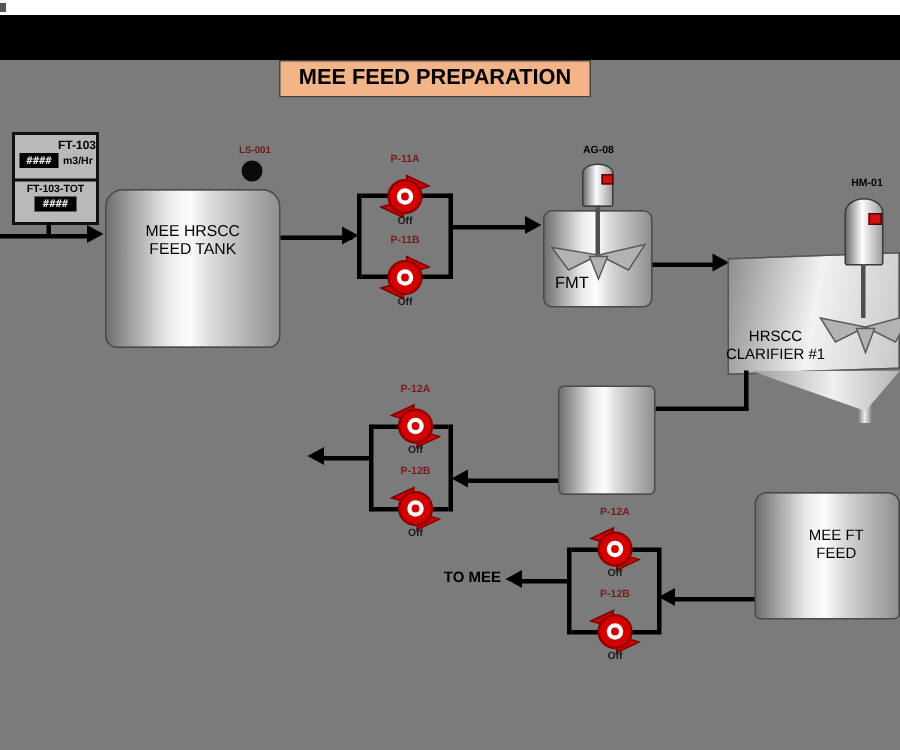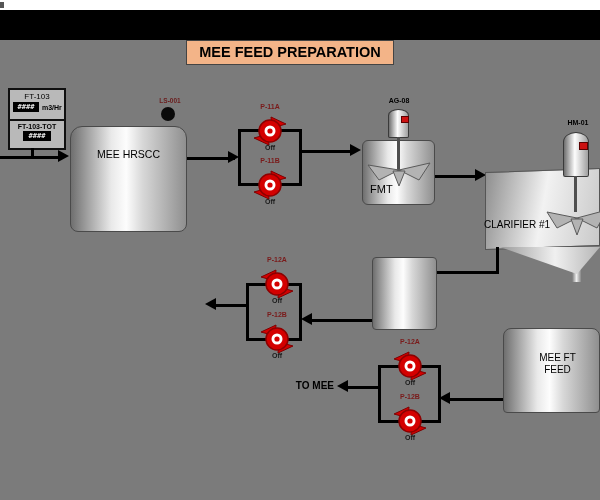--- a/index.html
+++ b/index.html
@@ -8,21 +8,21 @@
   .topstrip{position:absolute;left:0;top:0;width:600px;height:10px;background:#ffffff;}
   .topmark{position:absolute;left:0;top:2px;width:4px;height:6px;background:#555;}
   .topbar{position:absolute;left:0;top:10px;width:600px;height:30px;background:#000000;}
   .title{position:absolute;left:186px;top:40px;width:206px;height:23px;background:#f3b488;
          border:1px solid #444;color:#000;font-weight:bold;font-size:14.5px;line-height:23px;
          text-align:center;white-space:nowrap;}
   
   .panel{position:absolute;left:8px;top:88px;width:58px;height:62px;background:#b9b9b9;
          border:2px solid #101010;box-sizing:border-box;}
   .prow1{height:29px;border-bottom:2px solid #101010;}
-  .plabel{font-size:8px;font-weight:normal;color:#000;text-align:center;padding-top:2px;}
+  .plabel{font-size:8px;font-weight:bold;color:#000;text-align:right;padding-top:2px;}
   .plabel2{font-size:7px;font-weight:bold;color:#000;text-align:center;padding-top:2px;}
   .dline{display:flex;align-items:center;justify-content:flex-start;padding-left:3px;margin-top:1px;}
   .disp{background:#000;color:#e6e6e6;font-family:"DejaVu Sans Mono",monospace;font-weight:bold;
         font-size:7px;width:26px;height:10px;line-height:10px;text-align:center;letter-spacing:0px;}
   .units{font-size:7px;font-weight:bold;color:#000;margin-left:3px;}
   .dcenter{display:flex;justify-content:center;margin-top:1px;}
   
   .hl,.vl{position:absolute;background:#000;}
   .arr-r{position:absolute;width:0;height:0;border-top:6px solid transparent;
          border-bottom:6px solid transparent;border-left:11px solid #000;}
@@ -86,20 +86,21 @@
     </div>
   </div>
 
   <div class="hl" style="left:0;top:156px;width:60px;height:3px;"></div>
   <div class="arr-r" style="left:58px;top:150px;"></div>
   <div class="vl" style="left:31px;top:148px;width:3px;height:10px;"></div>
 
   <div class="tank" style="left:70px;top:126px;width:117px;height:106px;border-radius:12px 12px 8px 8px;"></div>
   <div class="tanktext" style="left:70px;top:148px;width:117px;font-size:10.5px;">
     <div>MEE HRSCC</div>
+    <div>FEED TANK</div>
   </div>
   <div class="ls-label">LS-001</div>
   <div class="ls-dot"></div>
 
   <div class="hl" style="left:187px;top:157px;width:48px;height:3px;"></div>
   <div class="arr-r" style="left:228px;top:151px;"></div>
   <div class="vl" style="left:238px;top:129px;width:3px;height:57px;"></div>
   <div class="hl" style="left:241px;top:129px;width:60px;height:3px;"></div>
   <div class="hl" style="left:241px;top:183px;width:60px;height:3px;"></div>
   <div class="vl" style="left:299px;top:129px;width:3px;height:57px;"></div>
@@ -142,20 +143,21 @@
   </svg>
   <div class="tanktext" style="left:370px;top:183px;width:40px;font-size:11px;text-align:left;">FMT</div>
 
   <div class="hl" style="left:435px;top:175px;width:45px;height:3px;"></div>
   <div class="arr-r" style="left:475px;top:169px;"></div>
 
   <div class="clar-spout"></div>
   <div class="clar-body"></div>
   <div class="clar-cone"></div>
   <div class="tanktext" style="left:467px;top:219px;width:100px;font-size:10px;">
+    <div>HRSCC</div>
     <div>CLARIFIER #1</div>
   </div>
   <div class="ag-label" style="left:556px;top:119px;">HM-01</div>
   <div class="motor" style="left:563px;top:132px;width:26px;height:45px;"></div>
   <div class="motor-red" style="left:579px;top:142px;width:7px;height:6px;"></div>
   <div class="shaft" style="left:574px;top:176px;width:3px;height:36px;"></div>
   <svg class="prop" style="left:545px;top:198px;" width="64" height="40" viewBox="0 0 64 40">
     <polygon points="2,14 32,20 12,30"></polygon>
     <polygon points="62,12 32,20 52,30"></polygon>
     <polygon points="26,21 38,21 32,37"></polygon>

